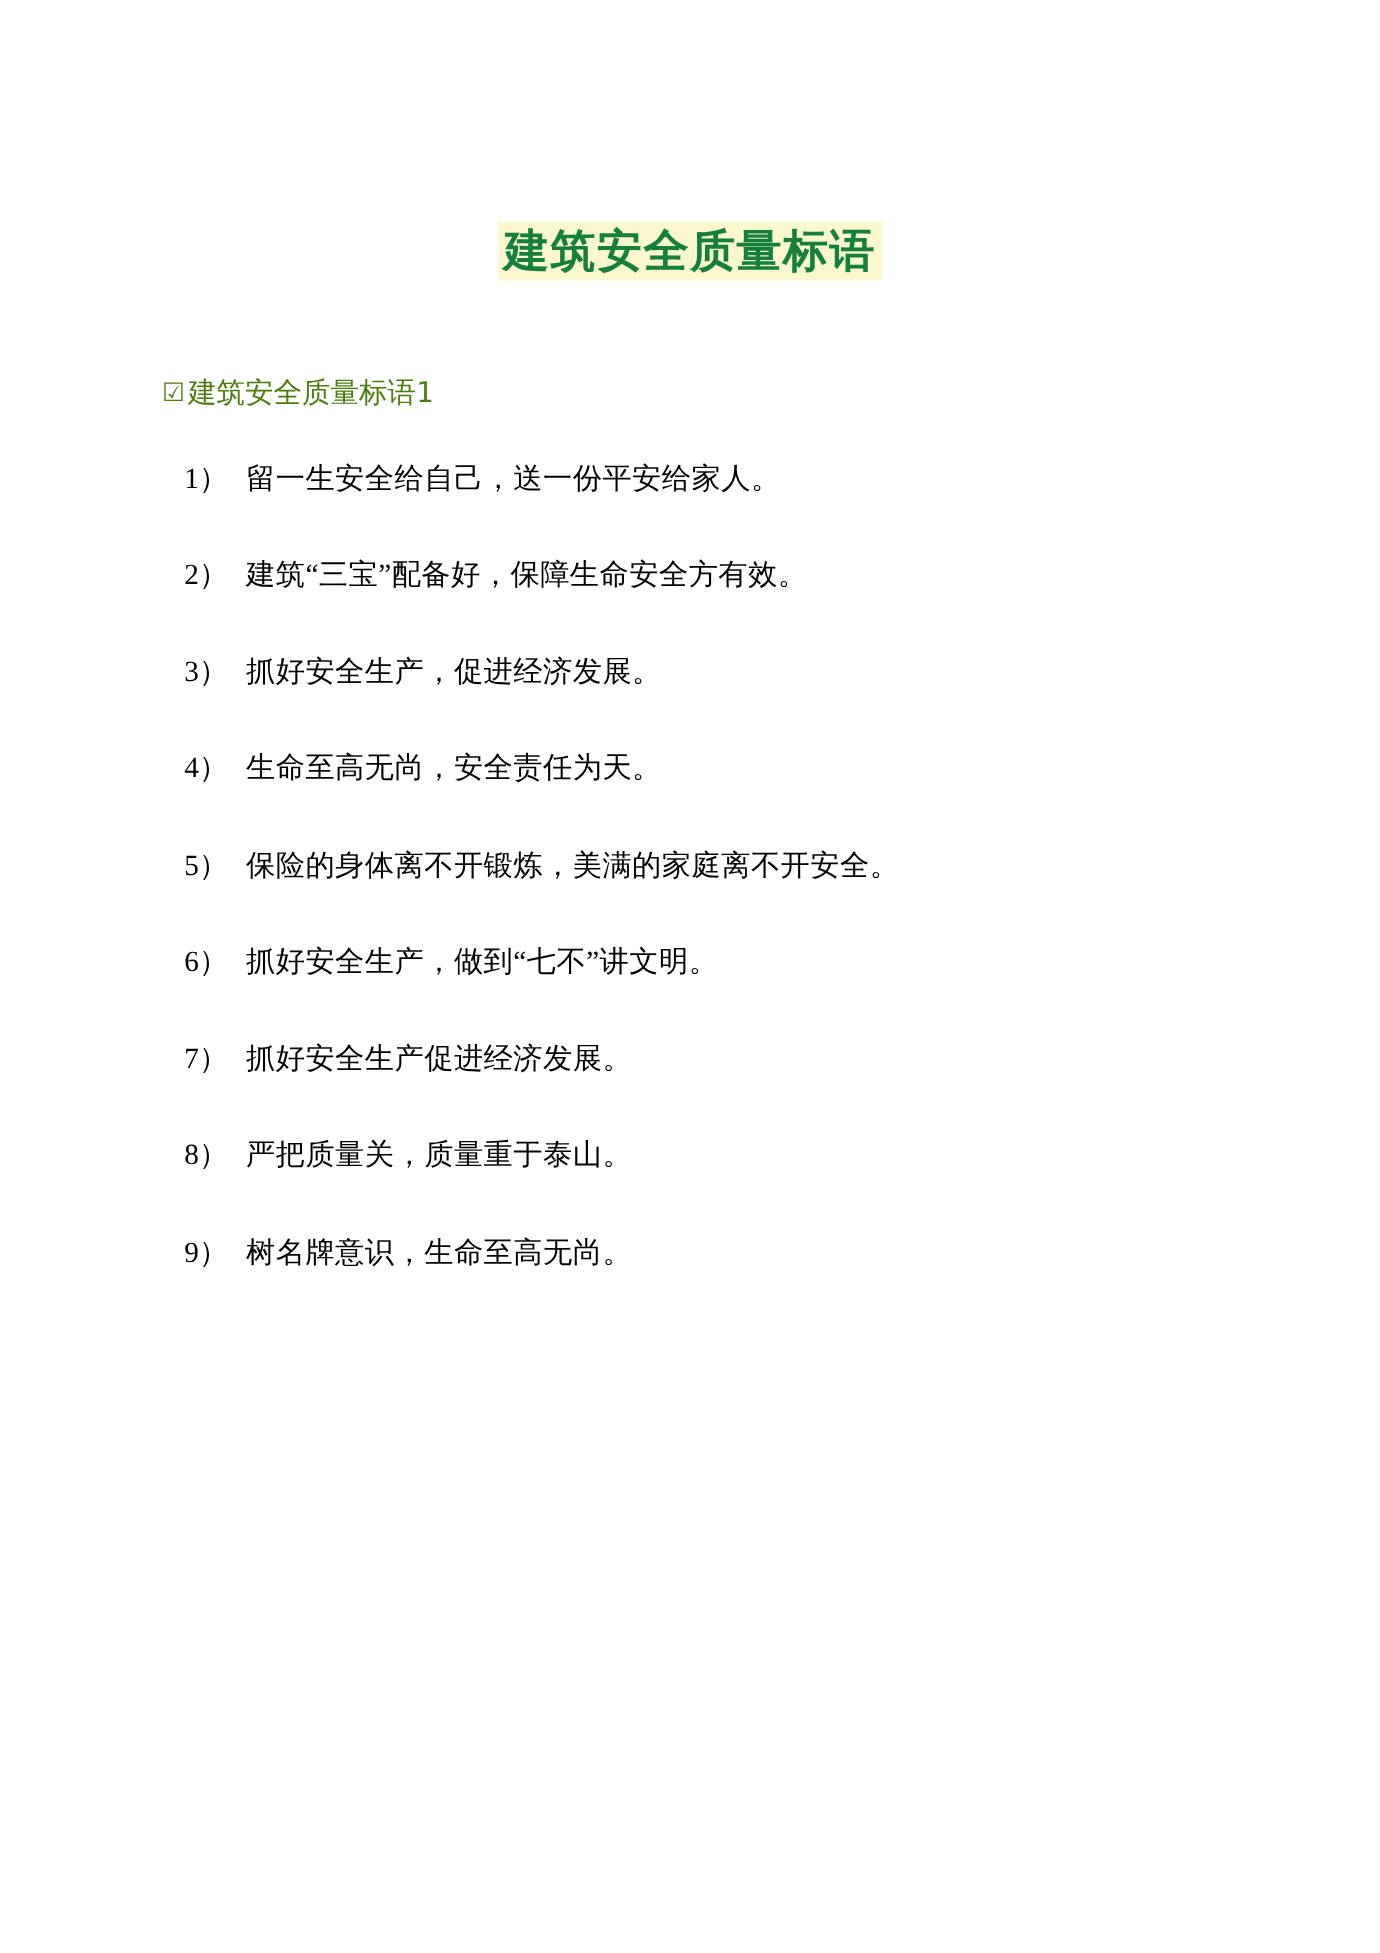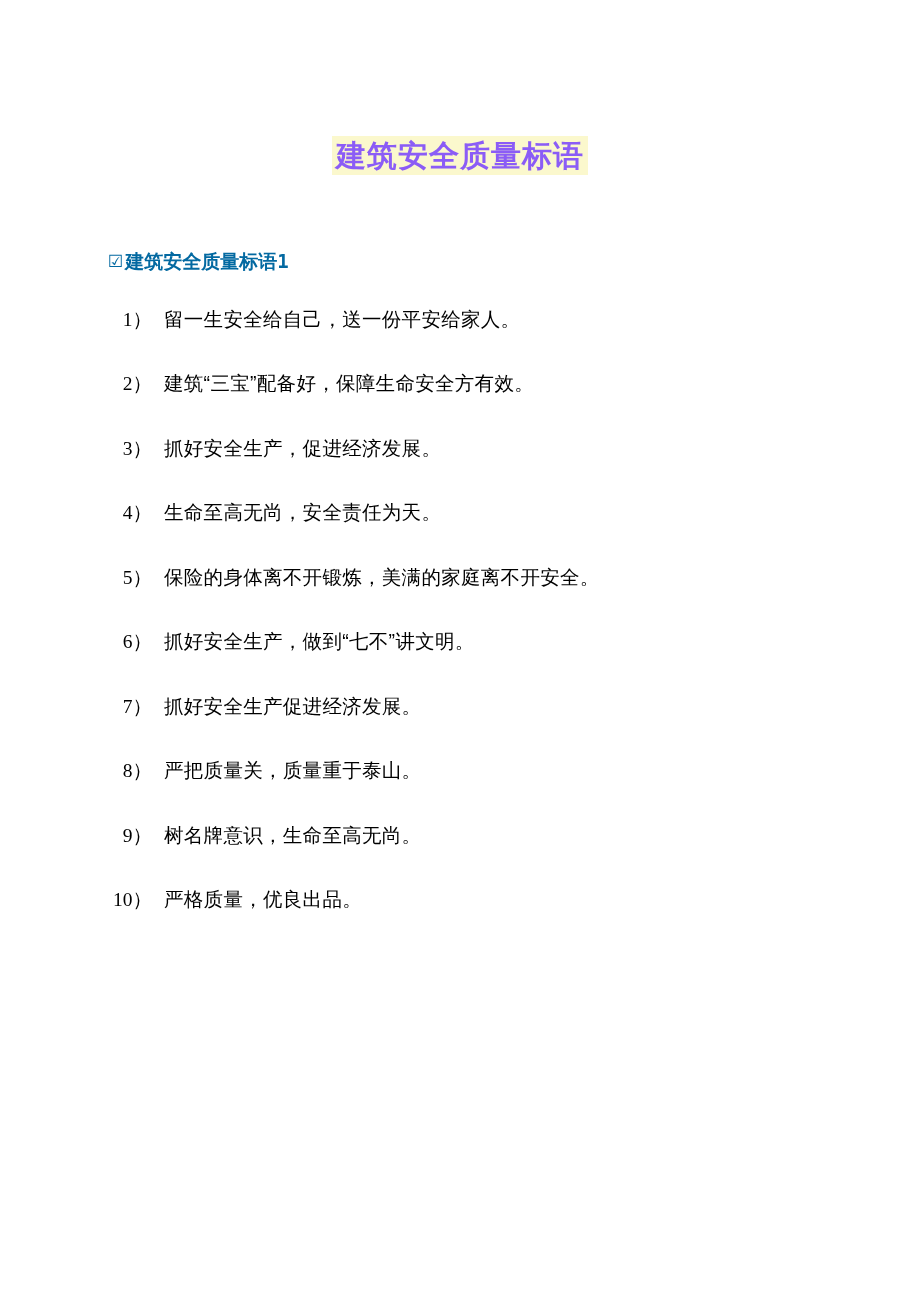--- a/index.html
+++ b/index.html
@@ -19,42 +19,42 @@
     width: 920px;
     height: 1302px;
     box-sizing: border-box;
     padding: 0;
   }
   .doc-title {
     text-align: center;
     font-family: "DejaVu Sans Mono", "Liberation Mono", monospace;
     font-weight: bold;
     font-size: 30px;
-    color: #8b5cf6;
-    margin: 0;
+    color: #15803d;
+    margin: 12px;
     padding: 0;
     position: absolute;
     top: 138px;
     left: 0;
     right: 0;
     line-height: 1.2;
   }
   .doc-title .hl {
     background: #fbf8cd;
     padding: 2px 4px;
     letter-spacing: 1px;
   }
   .section-head {
     position: absolute;
     top: 249px;
     left: 108px;
     font-family: "DejaVu Sans Mono", "Liberation Mono", monospace;
-    font-weight: bold;
+    font-weight: normal;
     font-size: 19px;
-    color: #0369a1;
+    color: #4d7c0f;
     white-space: nowrap;
   }
   .section-head .chk {
     display: inline-block;
     margin-right: 2px;
     font-family: "DejaVu Sans", sans-serif;
     font-size: 17px;
     vertical-align: 1px;
   }
   .list {
@@ -77,21 +77,21 @@
   .list li .num {
     flex: 0 0 auto;
     width: 56px;
     text-align: right;
     padding-right: 12px;
     box-sizing: border-box;
     font-family: "Liberation Serif", serif;
   }
   .list li .txt {
     flex: 1 1 auto;
-    font-family: Liberation Sans, sans-serif;
+    font-family: Liberation Serif, serif;
     letter-spacing: 0.3px;
   }
 </style>
 </head>
 <body>
 
 <div class="page">
 
   <h1 class="doc-title">
     <span class="hl">建筑安全质量标语</span>
@@ -131,19 +131,15 @@
       <span class="txt">抓好安全生产促进经济发展。</span>
     </li>
     <li>
       <span class="num">8）</span>
       <span class="txt">严把质量关，质量重于泰山。</span>
     </li>
     <li>
       <span class="num">9）</span>
       <span class="txt">树名牌意识，生命至高无尚。</span>
     </li>
-    <li>
-      <span class="num">10）</span>
-      <span class="txt">严格质量，优良出品。</span>
-    </li>
   </ol>
 
 </div>
 
 </body></html>

